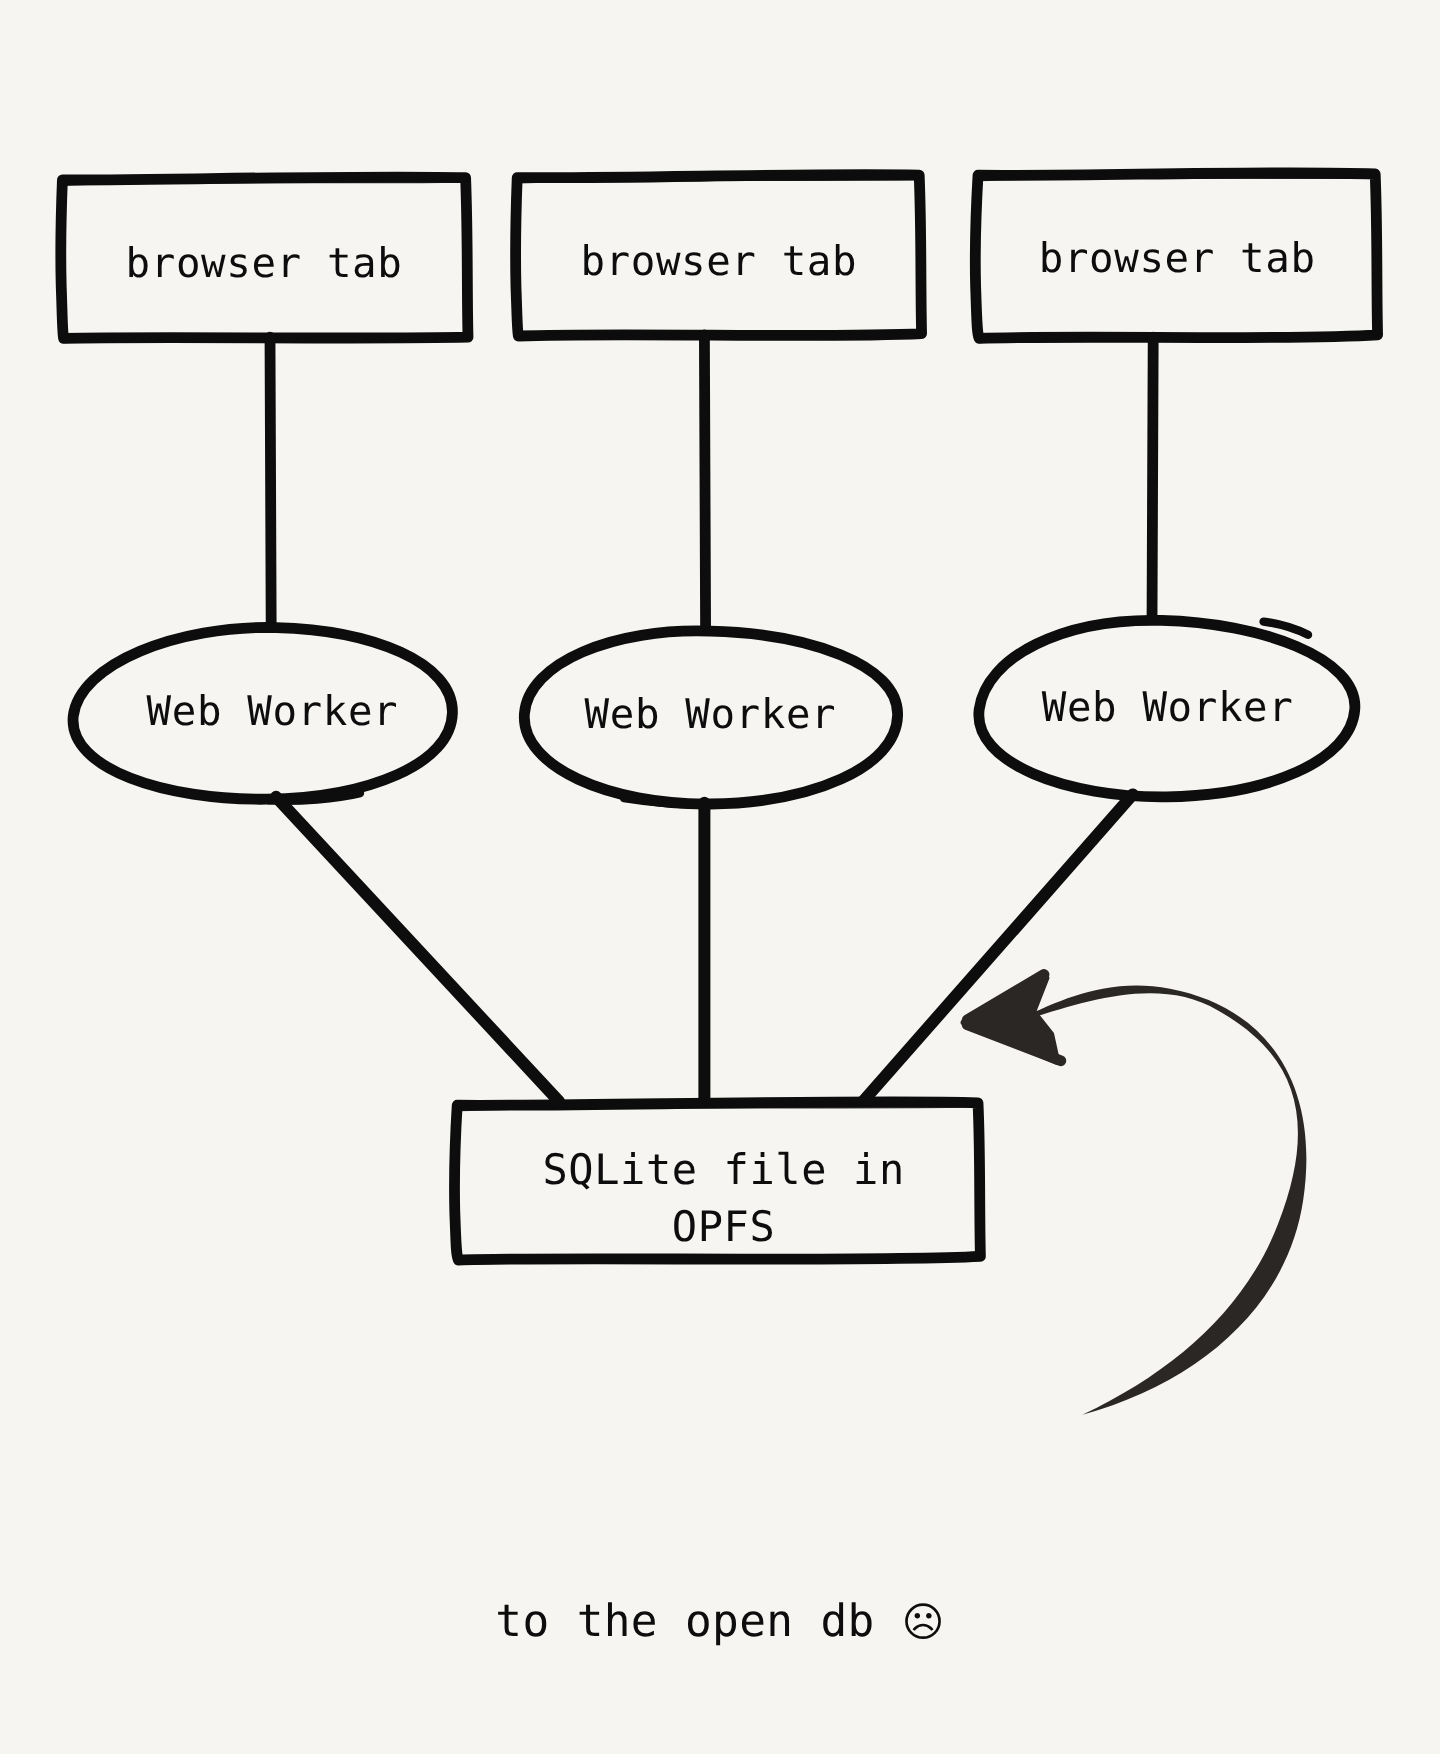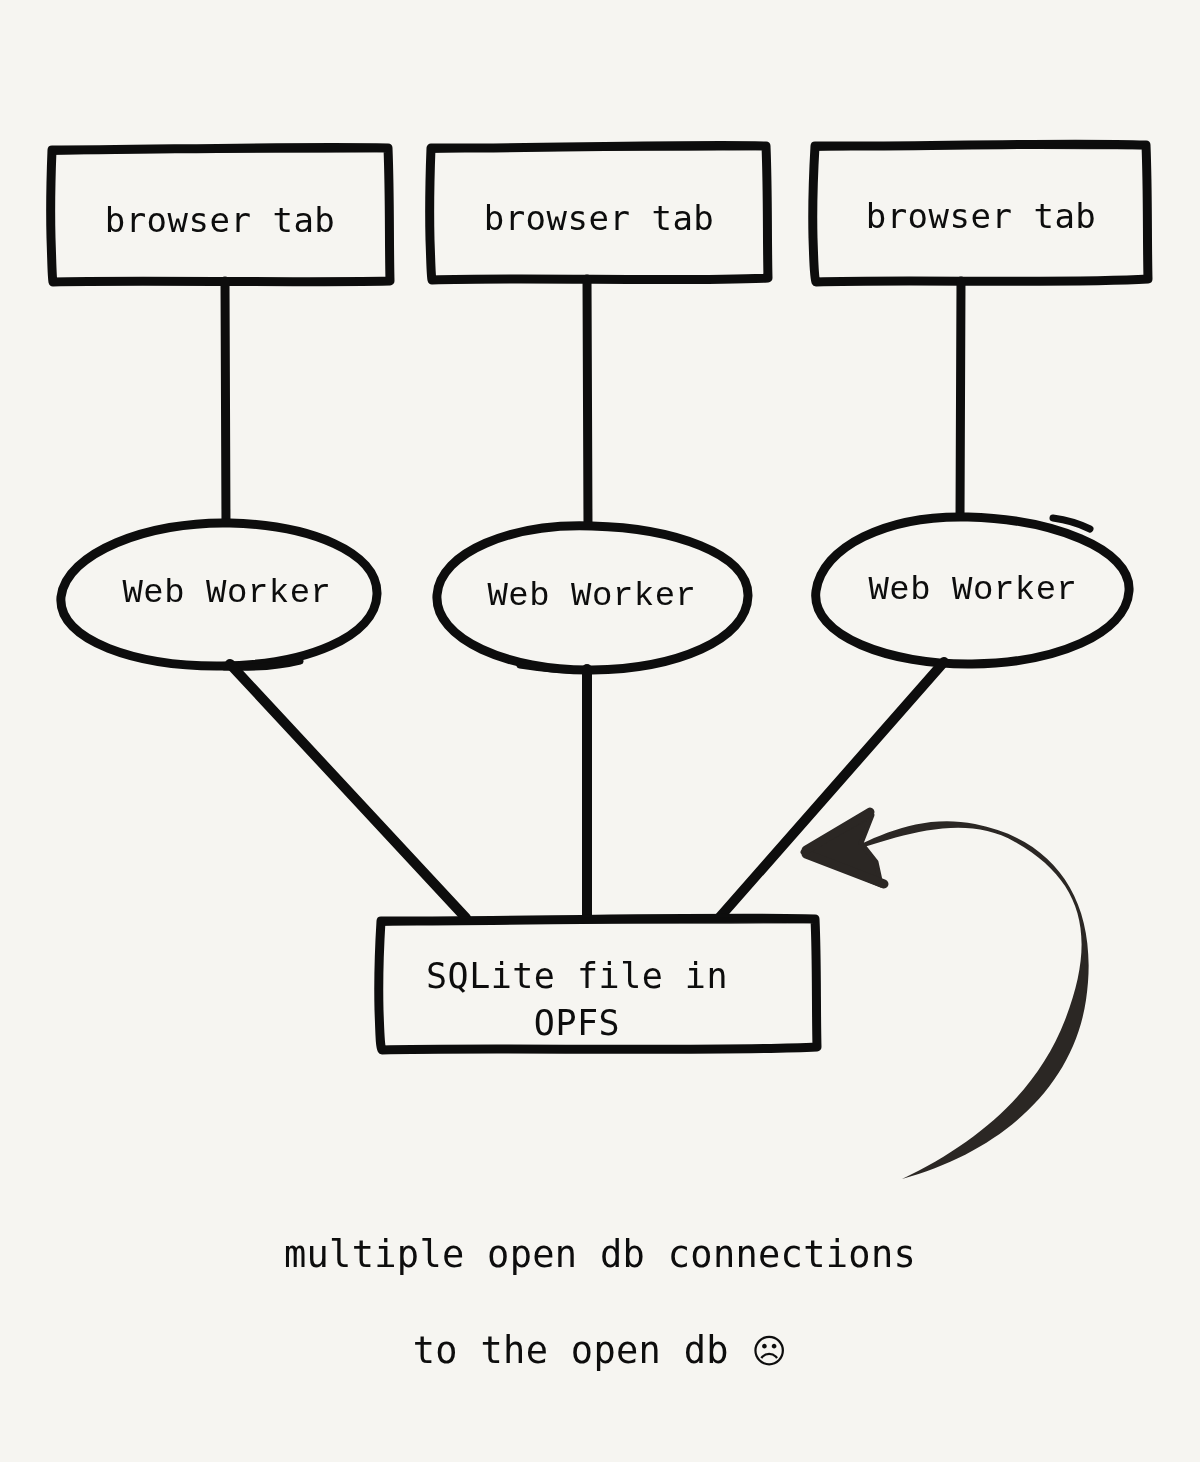--- a/index.html
+++ b/index.html
@@ -29,21 +29,21 @@
     text-align: center;
     color: #0d0d0d;
     font-family: "DejaVu Sans Mono", "Liberation Mono", monospace;
     font-size: 34px;
     line-height: 46px;
     letter-spacing: 0.5px;
     white-space: pre;
     pointer-events: none;
   }
   .tab-label { width: 340px; }
-  .worker-label { width: 330px; font-family: Liberation Mono, monospace; }
+  .worker-label { width: 330px; }
   .store-label { width: 440px; font-size: 35px; line-height: 47px; }
   .caption {
     position: absolute;
     left: 150px;
     top: 1183px;
     width: 900px;
     text-align: center;
     color: #0d0d0d;
     font-family: "DejaVu Sans Mono", "Liberation Mono", monospace;
     font-size: 37px;
@@ -148,21 +148,21 @@
   </svg>
 
   <div class="node-label tab-label" style="left:50px; top:197px;">browser tab</div>
   <div class="node-label tab-label" style="left:429px; top:195px;">browser tab</div>
   <div class="node-label tab-label" style="left:811px; top:193px;">browser tab</div>
 
   <div class="node-label worker-label" style="left:62px; top:570px;">Web Worker</div>
   <div class="node-label worker-label" style="left:427px; top:573px;">Web Worker</div>
   <div class="node-label worker-label" style="left:808px; top:567px;">Web Worker</div>
 
-  <div class="node-label store-label" style="left:357px; top:953px;">SQLite file in
+  <div class="node-label store-label" style="left:383px; top:953px;">SQLite file in
 OPFS</div>
 
   <div class="caption">
-    <span>multiple open db connections</span><br>
+    <br>
     <span>to the open db</span><span> </span><span class="emoji">☹</span>
   </div>
 
 </div>
 
 </body></html>

